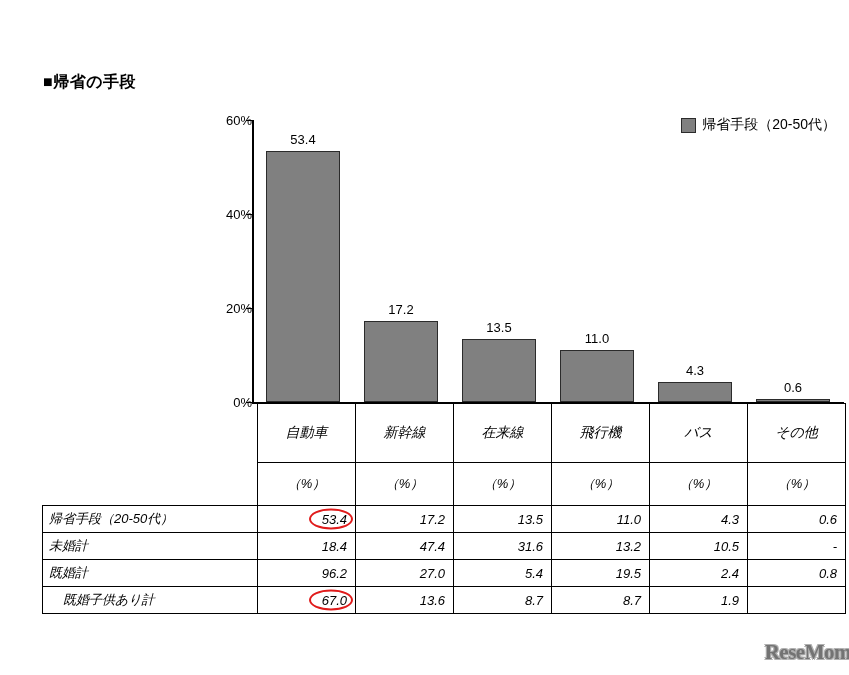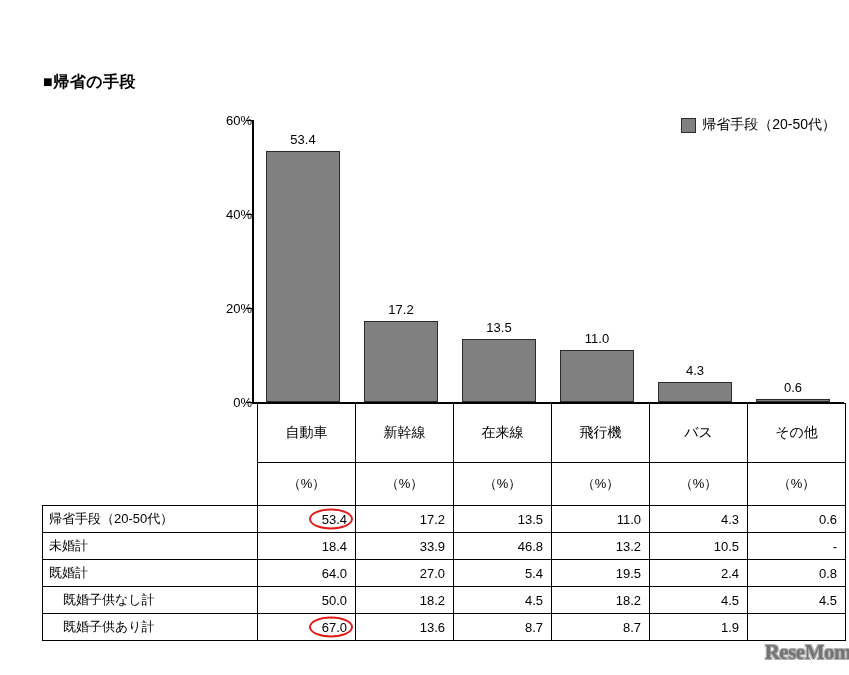--- a/index.html
+++ b/index.html
@@ -138,20 +138,21 @@
     position: absolute;
     left: 26px;
     top: 403px;
     width: 803px;
   }
   table {
     border-collapse: collapse;
     table-layout: fixed;
     width: 803px;
     font-size: 13px;
+    font-style: italic;
   }
   td, th {
     border: 1px solid #000;
     padding: 0;
     font-weight: normal;
     vertical-align: middle;
   }
   
   .hdr-blank {
     border-left: none;
@@ -314,43 +315,34 @@
             <td class="num">53.4<span class="circle-mark" style="border-color: rgb(224, 27, 27);"></span></td>
             <td class="num">17.2</td>
             <td class="num">13.5</td>
             <td class="num">11.0</td>
             <td class="num">4.3</td>
             <td class="num">0.6</td>
           </tr>
           <tr>
             <td class="row-label dotted-top">未婚計</td>
             <td class="num dotted-top">18.4</td>
-            <td class="num dotted-top">33.9</td>
-            <td class="num dotted-top">46.8</td>
+            <td class="num dotted-top">47.4</td>
+            <td class="num dotted-top">31.6</td>
             <td class="num dotted-top">13.2</td>
             <td class="num dotted-top">10.5</td>
             <td class="num dotted-top">-</td>
           </tr>
           <tr>
             <td class="row-label dotted-top">既婚計</td>
-            <td class="num dotted-top">64.0</td>
+            <td class="num dotted-top">96.2</td>
             <td class="num dotted-top">27.0</td>
             <td class="num dotted-top">5.4</td>
             <td class="num dotted-top">19.5</td>
             <td class="num dotted-top">2.4</td>
             <td class="num dotted-top">0.8</td>
-          </tr>
-          <tr>
-            <td class="row-label indent dotted-top">既婚子供なし計</td>
-            <td class="num dotted-top">50.0</td>
-            <td class="num dotted-top">18.2</td>
-            <td class="num dotted-top">4.5</td>
-            <td class="num dotted-top">18.2</td>
-            <td class="num dotted-top">4.5</td>
-            <td class="num dotted-top">4.5</td>
           </tr>
           <tr>
             <td class="row-label indent dotted-top">既婚子供あり計</td>
             <td class="num dotted-top">67.0<span class="circle-mark" style="border-color: rgb(224, 27, 27);"></span></td>
             <td class="num dotted-top">13.6</td>
             <td class="num dotted-top">8.7</td>
             <td class="num dotted-top">8.7</td>
             <td class="num dotted-top">1.9</td>
             <td class="num dotted-top"></td>
           </tr>

